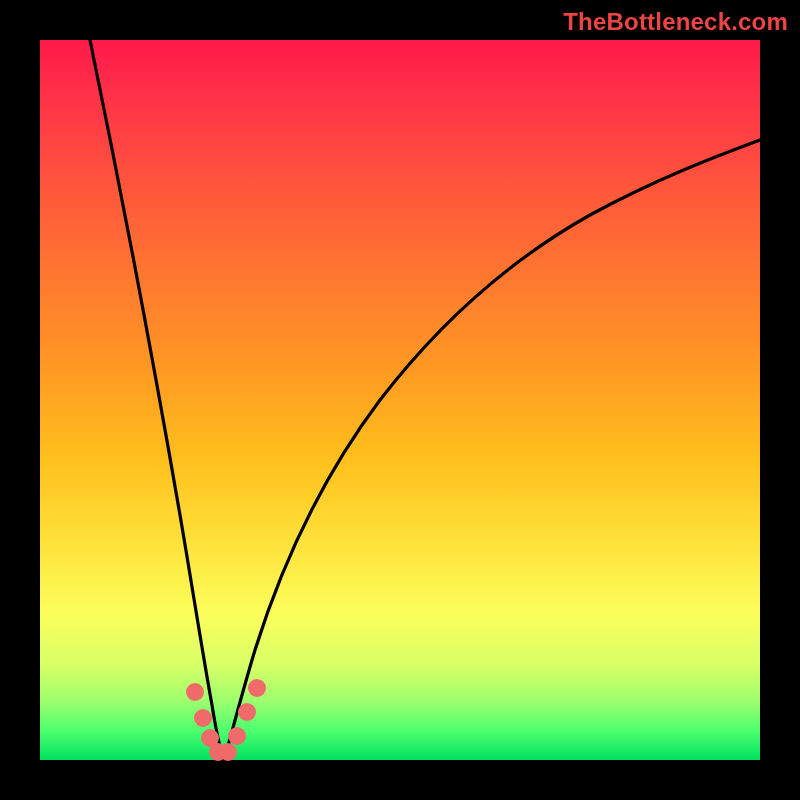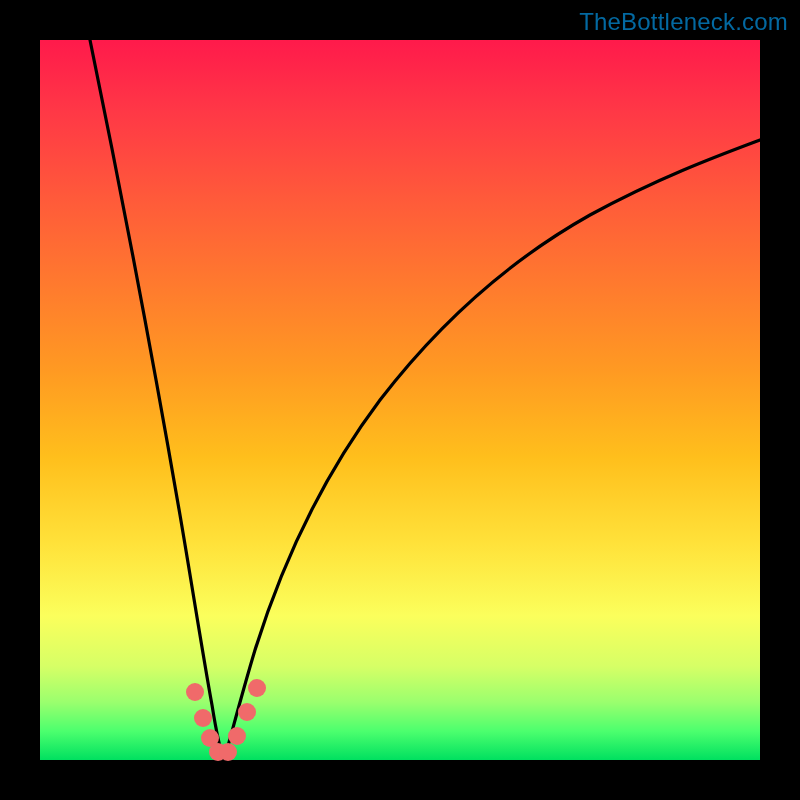--- a/index.html
+++ b/index.html
@@ -40,22 +40,22 @@
       #9aff6e 92%,
       #4cff6e 96%,
       #00e060 100%
     );
   }
   .watermark {
     position: absolute;
     top: 8px;
     right: 12px;
     font-size: 24px;
-    font-weight: 400;
-    color: #0369a1;
+    font-weight: 700;
+    color: #ef4444;
     letter-spacing: 0.2px;
     user-select: none;
   }
   svg.curves {
     position: absolute;
     left: 0;
     top: 0;
     width: 720px;
     height: 720px;
     overflow: visible;

